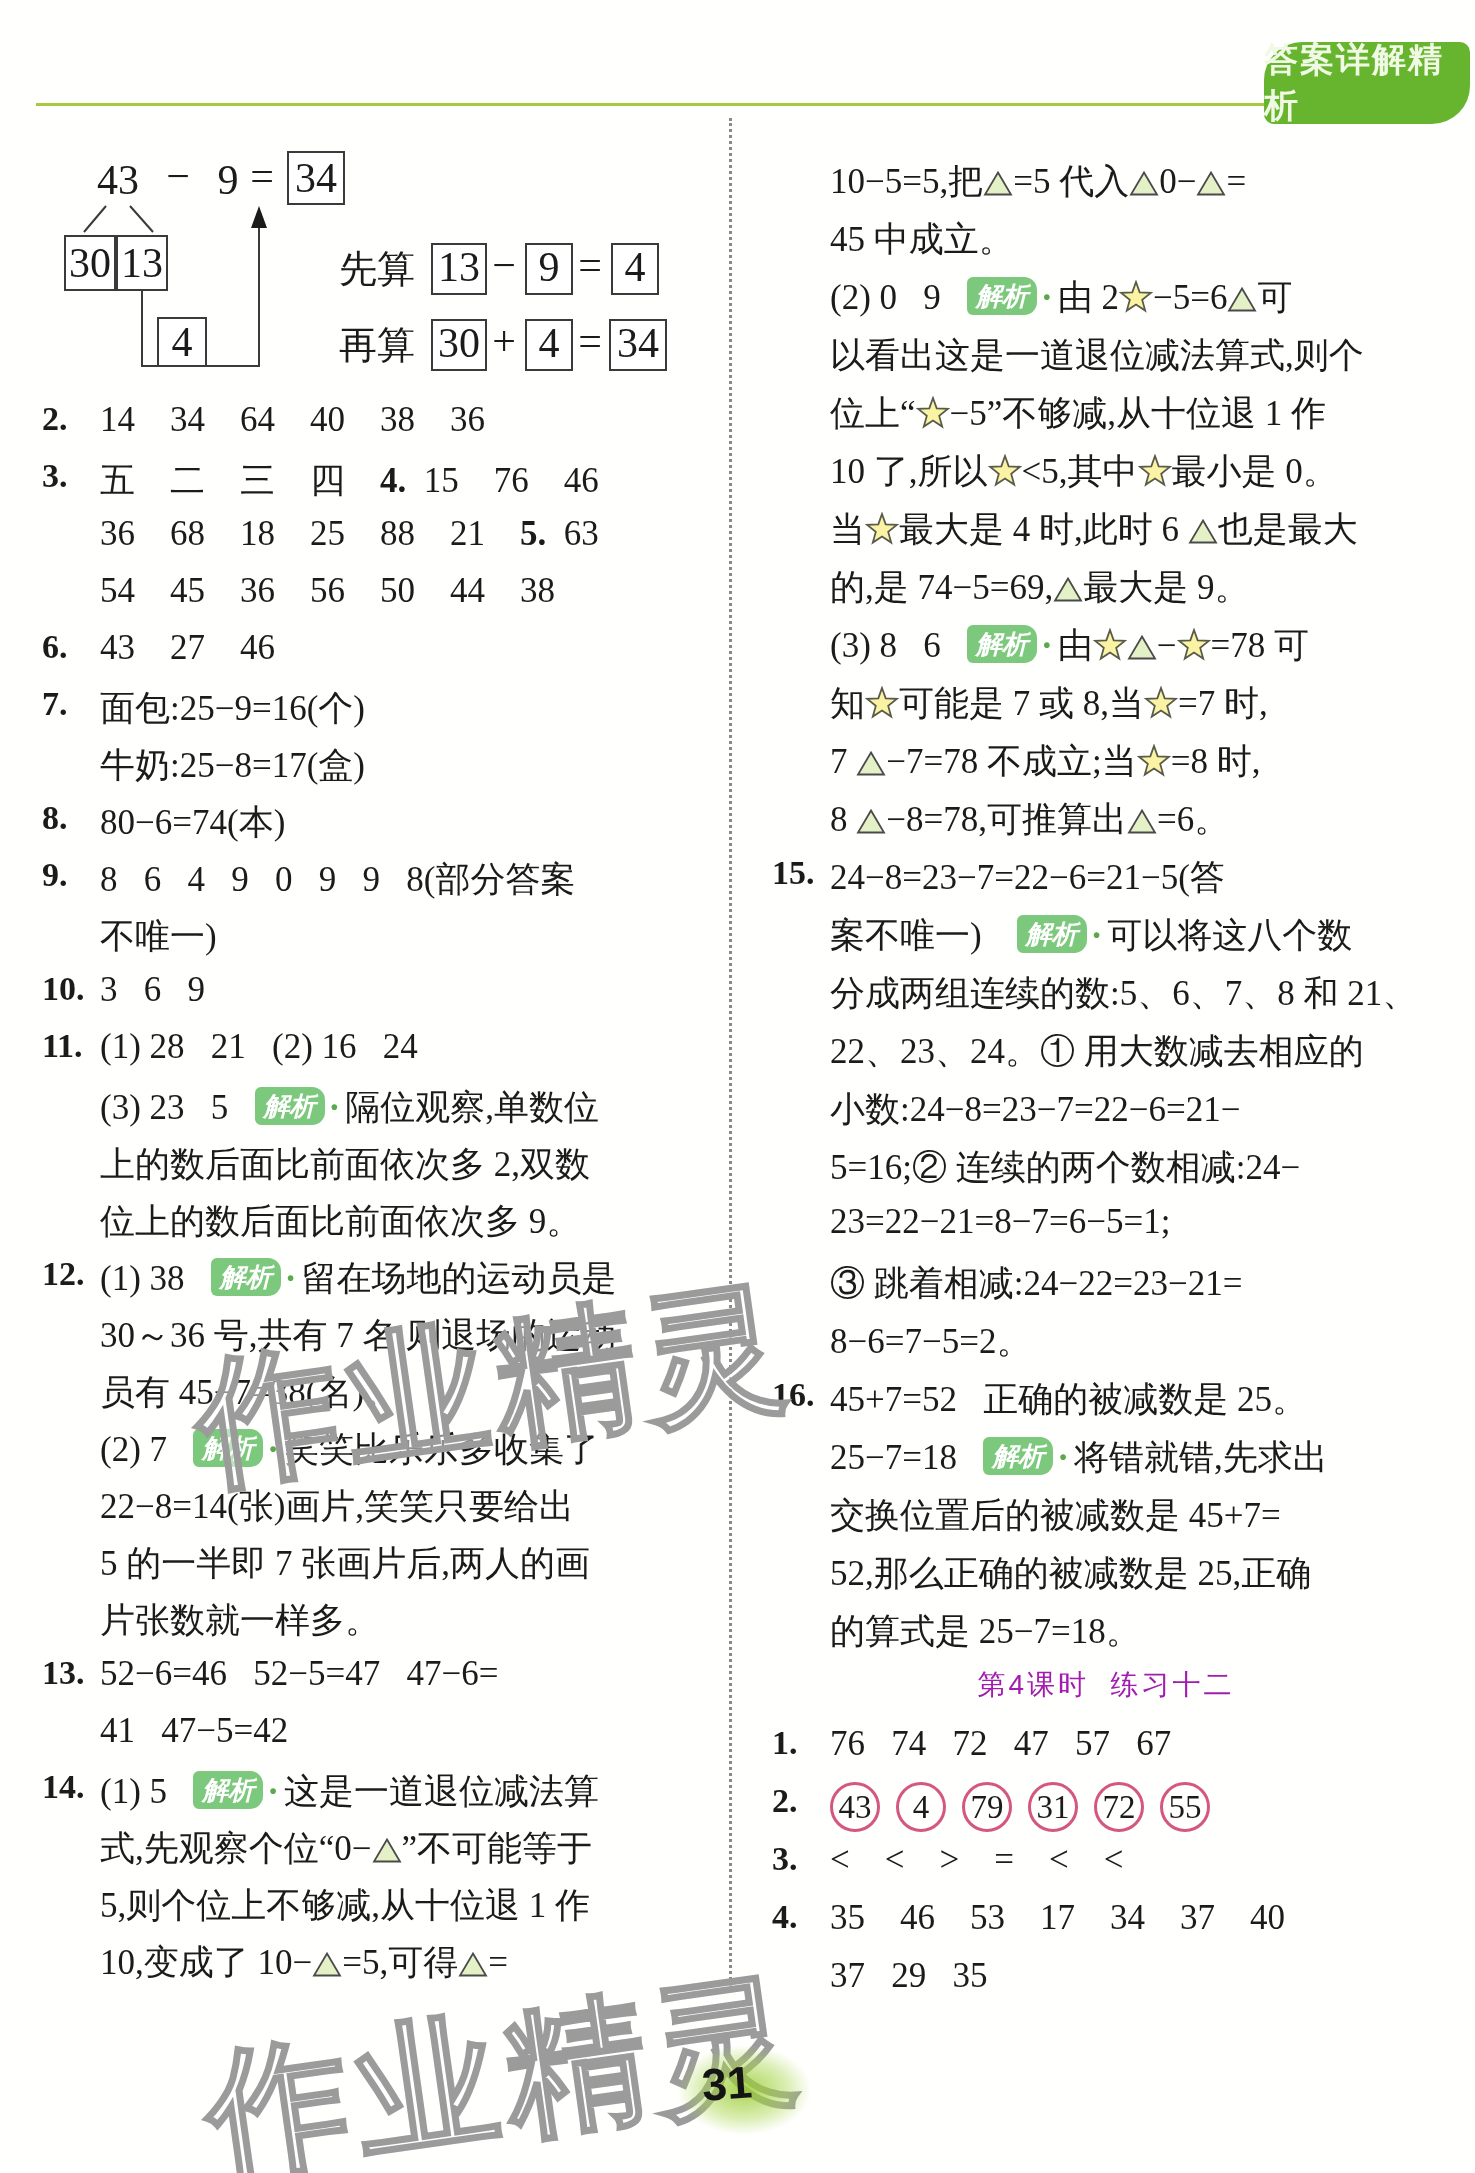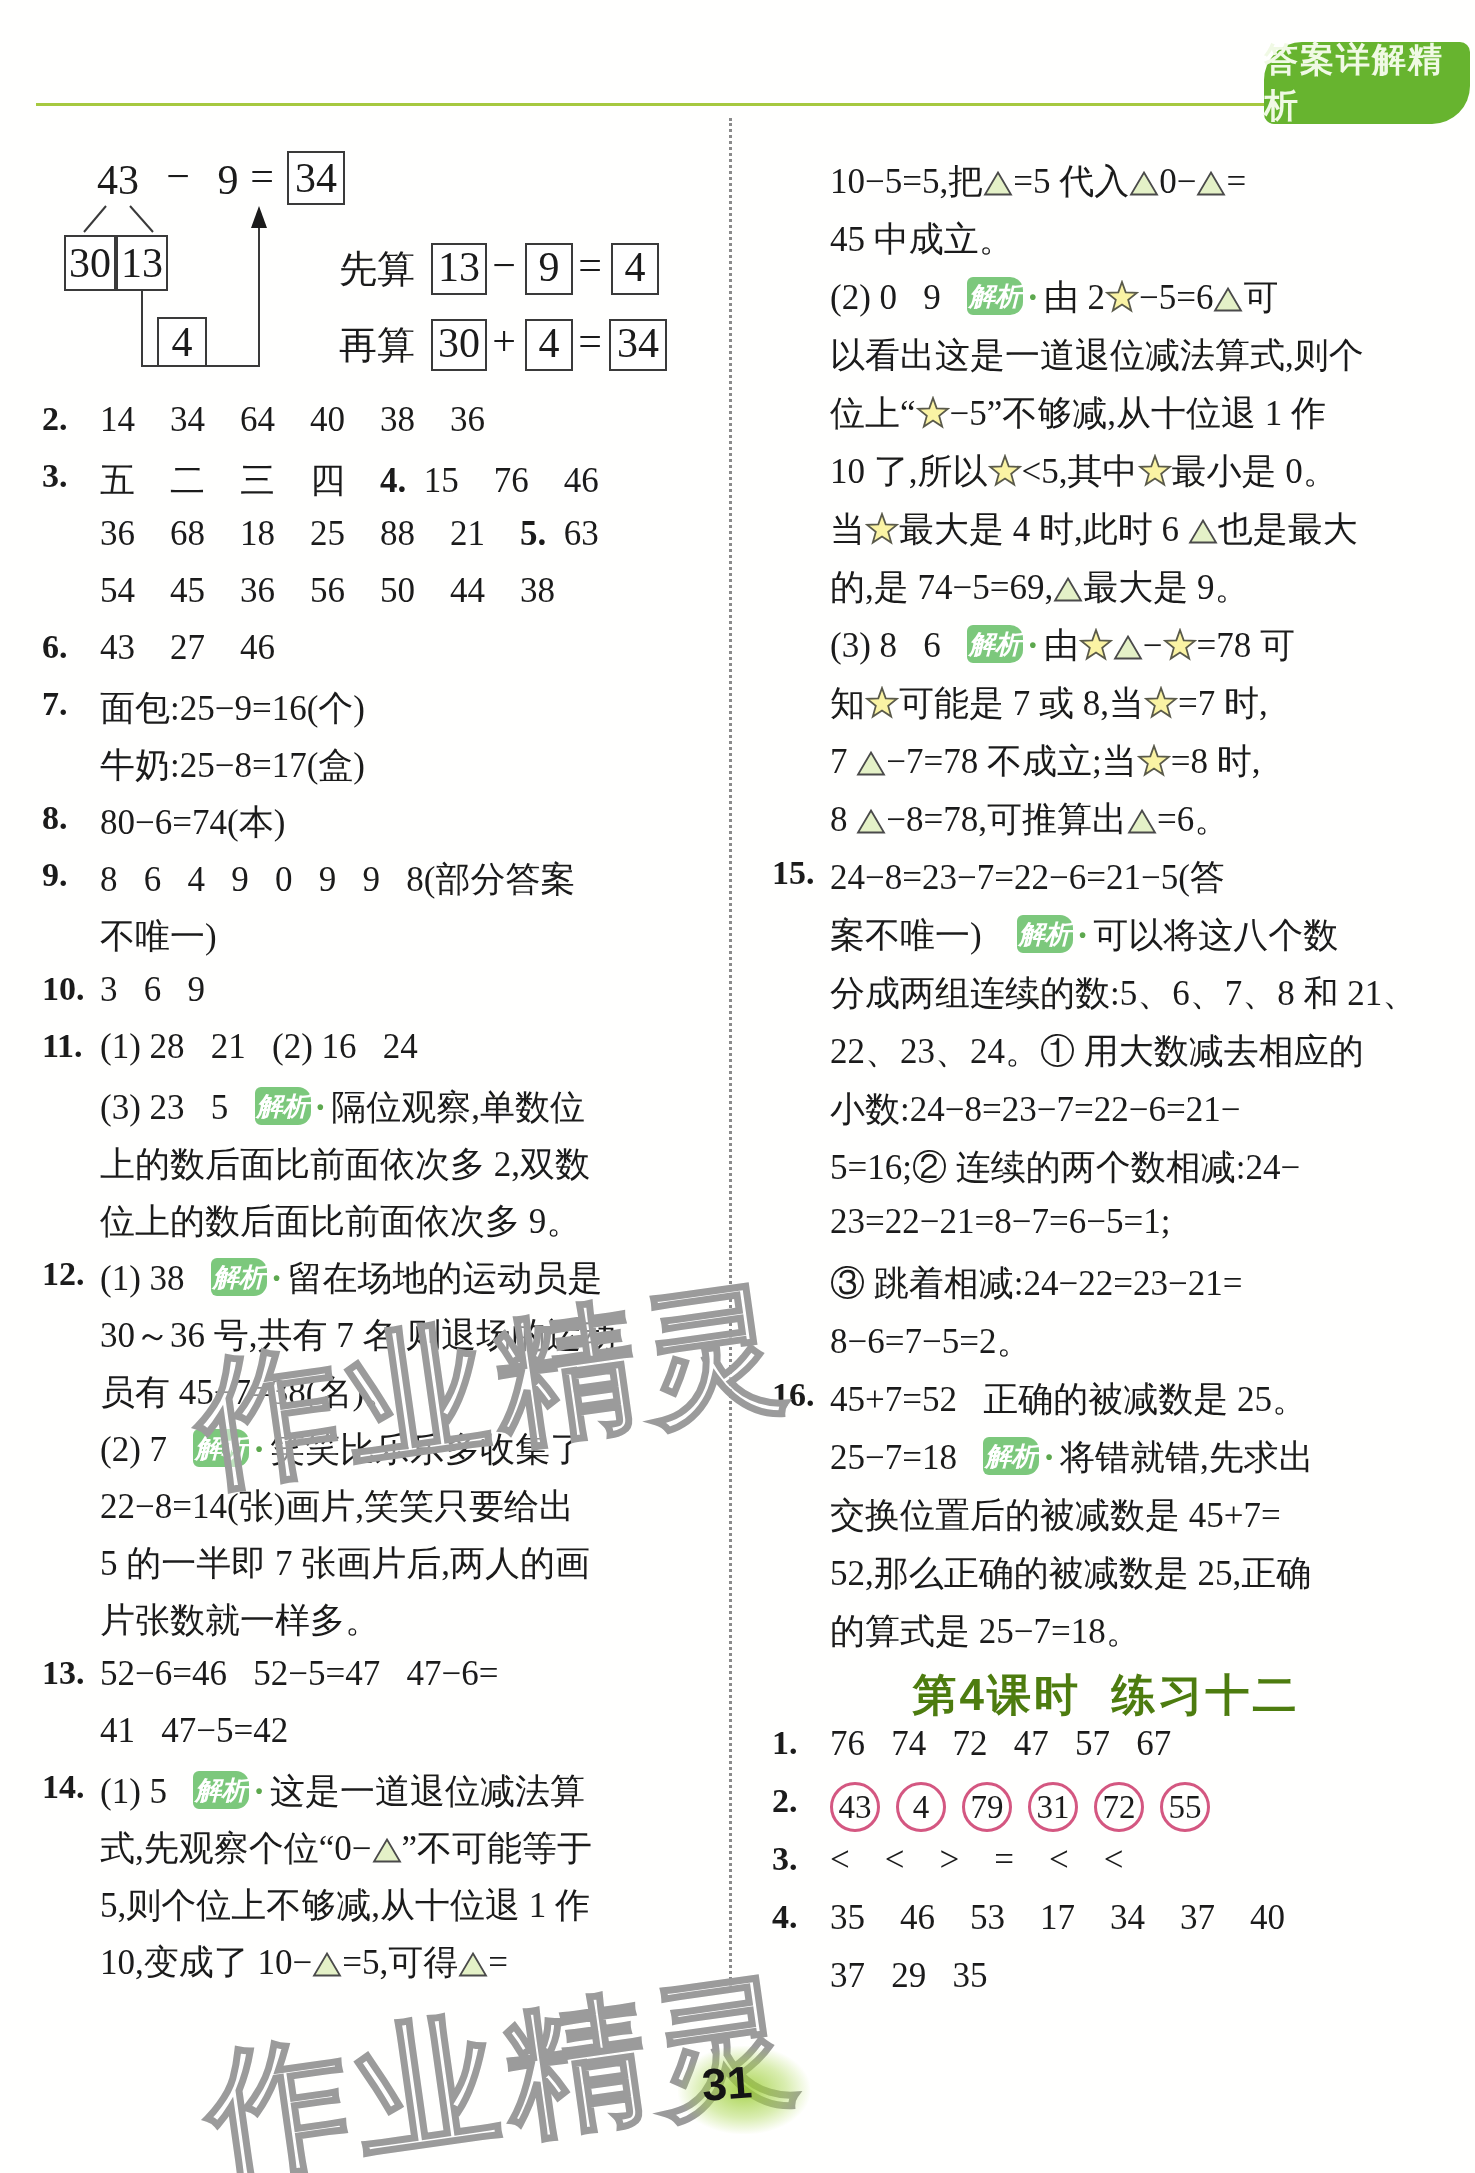--- a/index.html
+++ b/index.html
@@ -14,27 +14,27 @@
   .col{position:absolute;width:668px}
   #left-col{left:42px;top:400px}
   #right-col{left:772px;top:158px}
   .line{display:flex;align-items:flex-start;height:58px;font-size:35px;white-space:pre}
   #left-col .line{height:57px}
   .num{flex:0 0 58px;font-weight:bold;font-size:34px}
   .content{white-space:pre}
   .content b{font-weight:bold}
   .content svg{vertical-align:-4px}
   .jiexi{display:inline-block;background:#7cc87c;color:#ffffff;font-family:"Liberation Sans",sans-serif;
-        font-style:italic;font-weight:bold;font-size:26px;line-height:38px;padding:0 2px;
+        font-style:italic;font-weight:bold;font-size:26px;line-height:38px;padding:0 9px;
         border-radius:6px 13px 13px 6px;vertical-align:4px}
   .jdot{color:#5da84e;font-weight:bold;padding:0 5px 0 4px}
   .circ{display:inline-flex;align-items:center;justify-content:center;min-width:50px;height:50px;
         padding:0 4px;border:3px solid #d45781;border-radius:50%;margin-right:16px;font-size:33px;box-sizing:border-box}
-  .hdr{justify-content:center;font-family:"Liberation Sans",sans-serif;font-weight:bold;font-size:44px;
-        color:#4d7c0f;letter-spacing:3px}
+  .hdr{justify-content:center;font-family:"Liberation Sans",sans-serif;font-weight:normal;font-size:28px;
+        color:#a21caf;letter-spacing:3px}
   .divider{position:absolute;left:729px;top:118px;height:1868px;width:0;border-left:3px dotted #8a8a8a}
   .watermark{position:absolute;font-family:"Liberation Sans",sans-serif;font-weight:bold;white-space:nowrap;
         font-size:142px;letter-spacing:8px;color:rgba(255,255,255,0.5);
         -webkit-text-stroke:2.5px #9b9b9b;transform:rotate(-8deg);pointer-events:none;z-index:5}
   .wm1{left:195px;top:1290px}
   .wm2{left:205px;top:1982px}
   .page-blob{position:absolute;left:678px;top:2046px;width:132px;height:88px;
         background:radial-gradient(ellipse at center,rgba(154,204,50,0.85) 0%,rgba(170,215,80,0.45) 45%,rgba(180,220,90,0) 72%);z-index:6}
   .page-num{position:absolute;left:702px;top:2058px;font-family:"Liberation Sans",sans-serif;font-weight:bold;
         font-size:45px;color:#141414;transform:rotate(-4deg);z-index:7}

